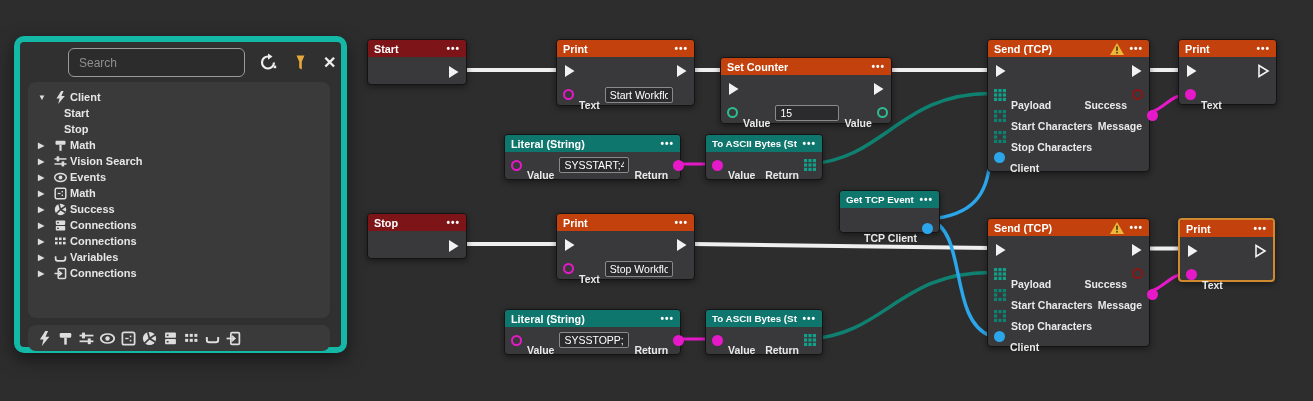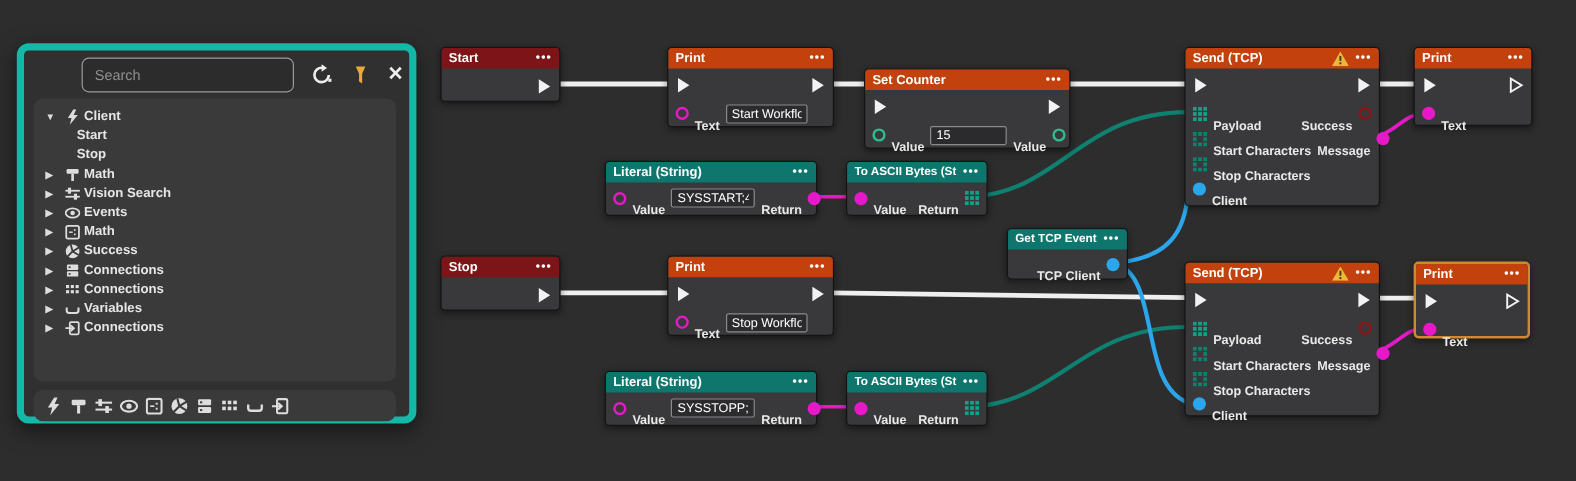--- a/index.html
+++ b/index.html
@@ -332,21 +332,21 @@
           </svg>
         </span>
       </div>
   </div>
 
   <div class="node" style="left:839px;top:190px;width:101px;height:43px">
     <div class="hdr green small">
         <span class="ttl">Get TCP Events</span>
         <span class="dots">•••</span>
       </div>
-    <div class="row" style="height:24px;justify-content:flex-end">
+    <div class="row" style="height:40px;justify-content:flex-end">
         <span class="lbl">TCP Client</span>
         <span class="pc fill-blue"></span>
       </div>
   </div>
 
   <div class="node" style="left:367px;top:213px;width:100px;height:46px">
     <div class="hdr red">
         <span class="ttl">Stop</span>
         <span class="dots">•••</span>
       </div>

